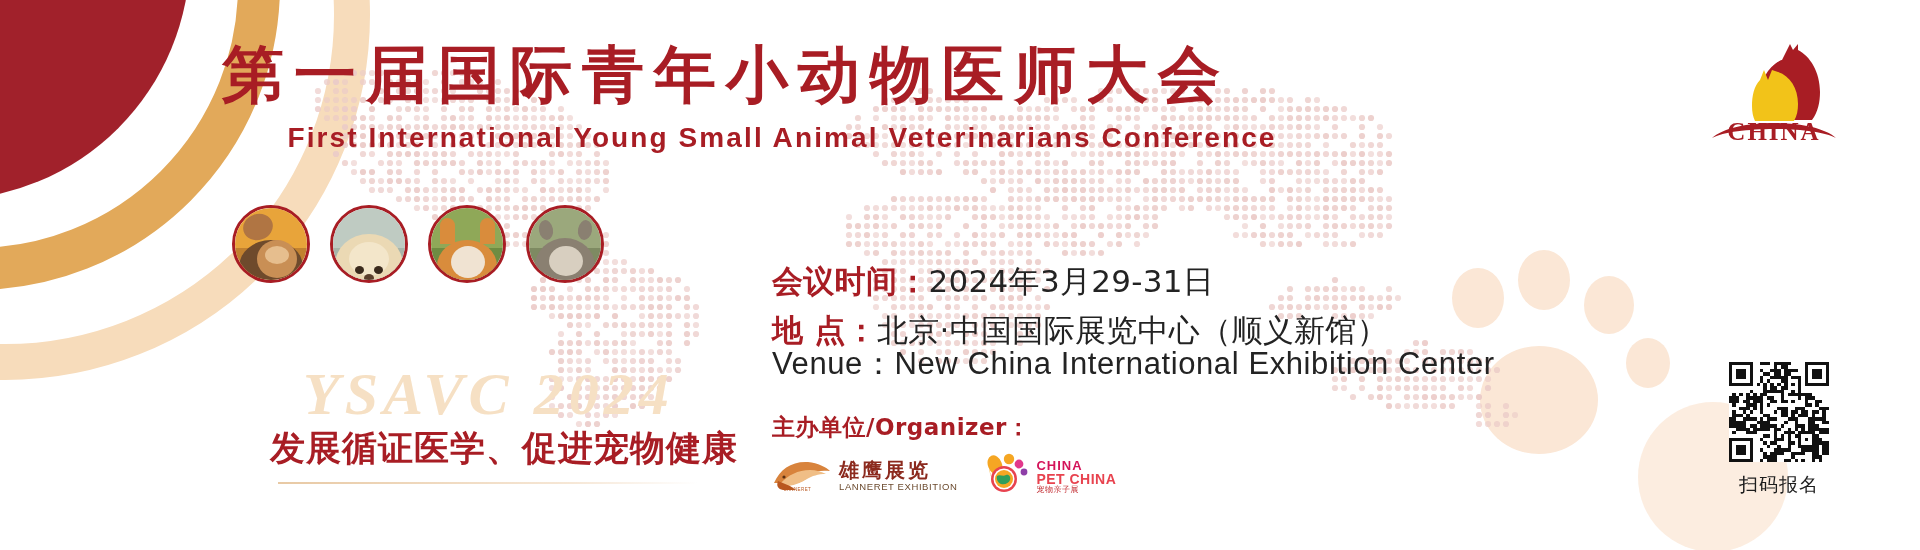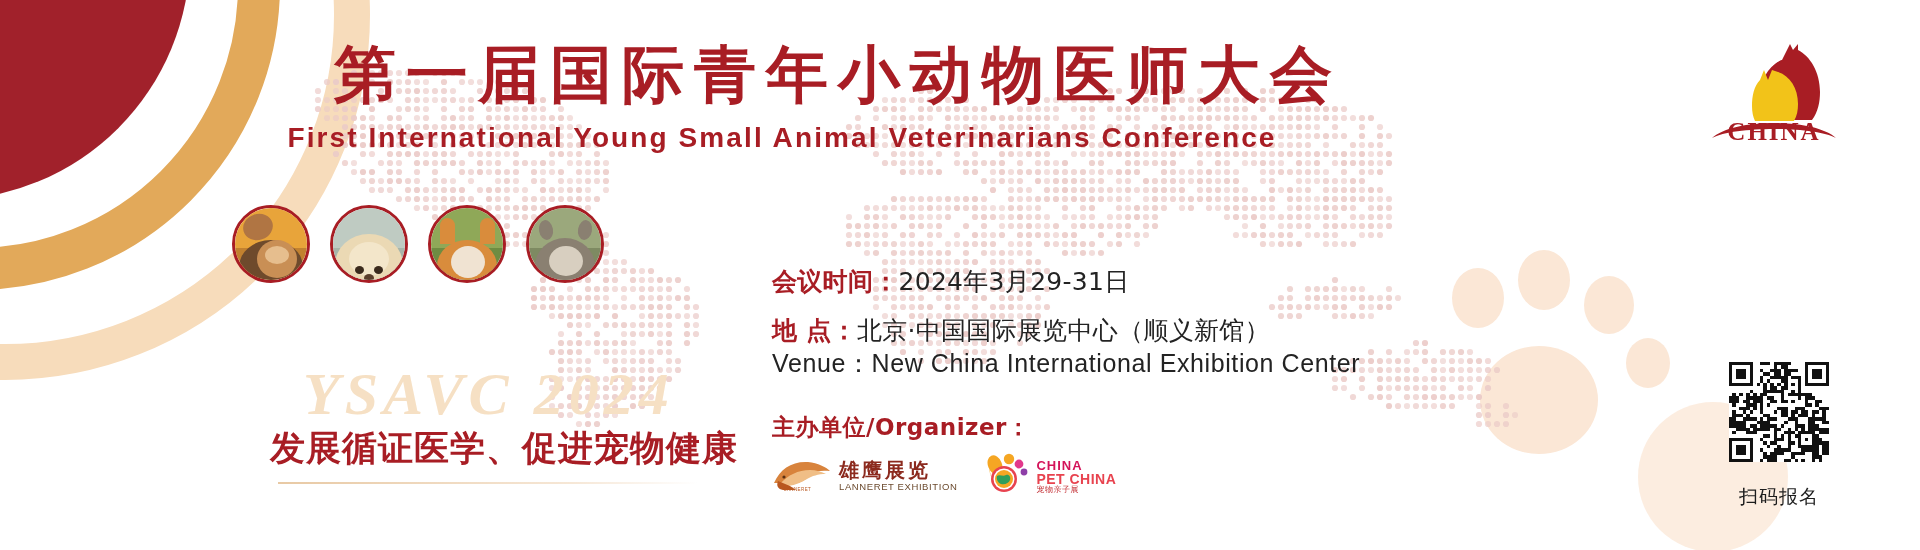--- a/index.html
+++ b/index.html
@@ -75,21 +75,21 @@
     width: 1120px;
   }
   #title-cn {
     font-family: "DejaVu Sans", sans-serif;
     font-size: 62px;
     font-weight: bold;
     color: #A81D24;
     letter-spacing: 10px;
     line-height: 1.0;
     white-space: nowrap;
-    text-align: right;
+    text-align: left;
   }
   #title-en {
     margin-top: 16px;
     font-family: "Liberation Sans", sans-serif;
     font-size: 28px;
     font-weight: bold;
     color: #A81D24;
     letter-spacing: 2.1px;
     white-space: nowrap;
     text-align: center;
@@ -150,21 +150,21 @@
   }
 
   
   #info {
     position: absolute;
     left: 772px;
     top: 265px;
     white-space: nowrap;
   }
   .info-line {
-    font-size: 25px;
+    font-size: 31px;
     line-height: 33px;
     color: #232323;
     font-family: "DejaVu Sans", sans-serif;
     letter-spacing: 0.3px;
   }
   .info-line .lbl {
     color: #A81D24;
     font-weight: bold;
   }
   .info-line.en {
@@ -244,21 +244,21 @@
     width: 106px;
     text-align: center;
   }
   #qr-code {
     width: 100px;
     height: 100px;
     margin: 0 auto;
     background: #ffffff;
   }
   #qr-caption {
-    margin-top: 18px;
+    margin-top: 6px;
     font-family: "DejaVu Sans", sans-serif;
     font-size: 19px;
     color: #1d1d1d;
     letter-spacing: 1px;
   }
 </style>
 </head>
 <body>
 
 <div id="banner">

